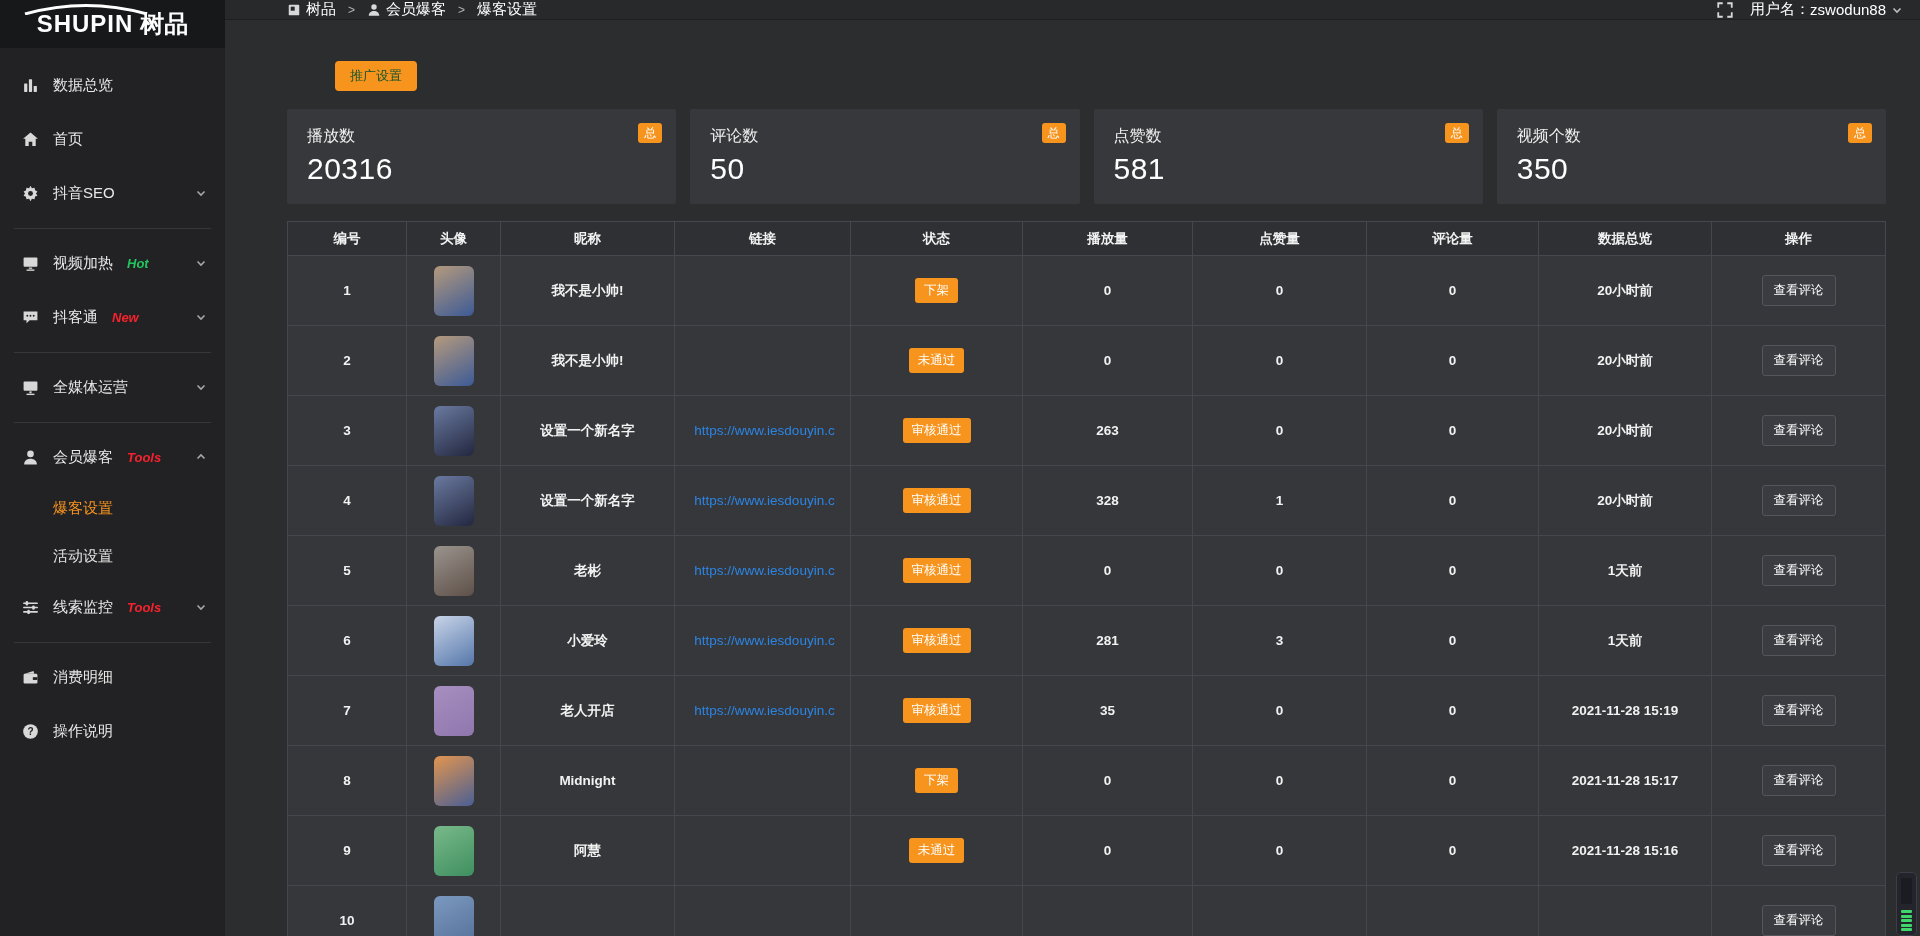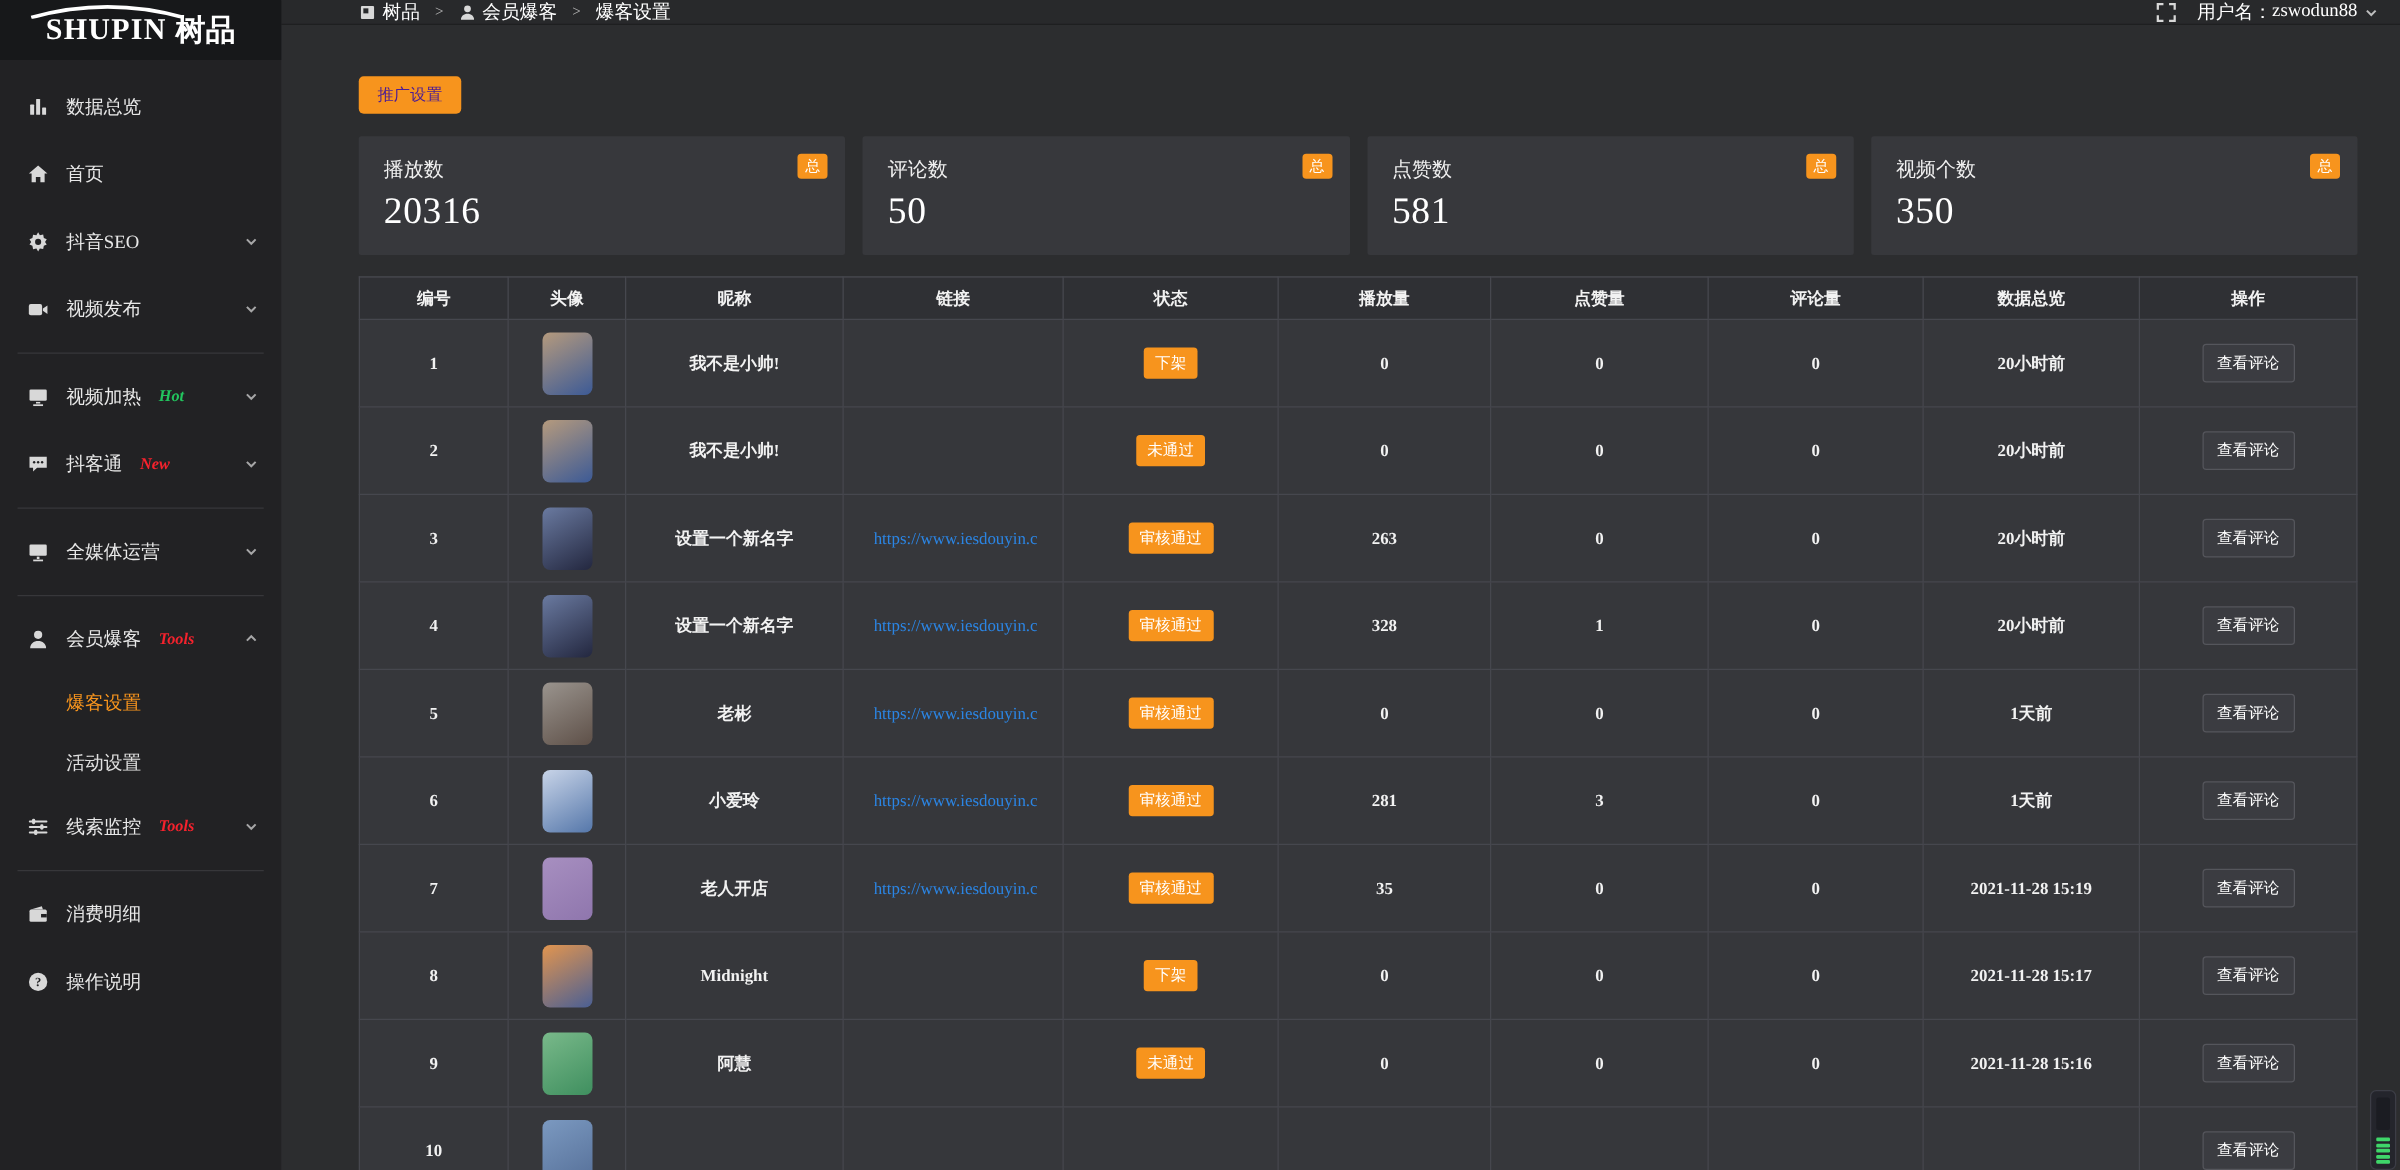--- a/index.html
+++ b/index.html
@@ -1,18 +1,18 @@
 <!DOCTYPE html>
 <html><head>
 <meta charset="utf-8">
 <style>
   * { margin:0; padding:0; box-sizing:border-box; }
   html,body { width:1920px; height:936px; overflow:hidden; background:#2c2d2f;
               font-family:"Liberation Sans","DejaVu Sans",sans-serif; }
-  .app { display:flex; width:1920px; height:776px;font-family:Liberation Serif, serif; }
+  .app { display:flex; width:1920px; height:776px; }
 
   
   .sidebar { width:225px; height:936px; background:#222224; flex:0 0 225px; }
   .logo { height:48px; background:#17181a; display:flex; align-items:center; justify-content:center; position:relative; }
   .logo-arc { position:absolute; top:3px; left:22px; }
   .logo-en { color:#fff; font-size:24px; font-weight:800; letter-spacing:1px; }
   .logo-cn { color:#fff; font-size:24px; font-weight:800; margin-left:7px; }
   .nav { padding-top:10px; }
   .nav-item { height:54px; display:flex; align-items:center; padding:0 18px 0 22px; cursor:pointer; color:#e8e8e8; }
   .nav-icon { width:17px; height:17px; display:inline-flex; margin-right:14px; flex:0 0 17px; }
@@ -33,23 +33,23 @@
   .crumb-icon { width:14px; height:14px; display:inline-flex; margin-right:5px; }
   .crumb-icon svg { width:14px; height:14px; }
   .crumb-sep { color:#b5b5b5; font-size:12px; margin:0 12px; }
   .topbar-spacer { flex:1; }
   .fullscreen-btn { width:18px; height:18px; display:inline-flex; margin-right:16px; cursor:pointer; }
   .user-area { display:flex; align-items:center; color:#fff; font-size:15px; cursor:pointer; }
   .user-chevron { width:12px; height:12px; display:inline-flex; margin-left:5px; opacity:.85; }
 
   .content { flex:1; padding:42px 35px 0 62px; }
 
-  .promo-btn { background:#f7941d; color:#4c1d95; border:none; border-radius:4px;
+  .promo-btn { background:#f7941d; color:#14532d; border:none; border-radius:4px;
                height:30px; padding:0 15px; font-size:13px; cursor:pointer;
-               font-family:inherit; display:inline-block; }
+               font-family:inherit; display:inline-block;margin-left:48px; }
 
   .cards { display:flex; gap:14px; margin-top:18px; }
   .card { flex:1; height:95px; background:#37383c; border-radius:2px; position:relative; padding:17px 20px; }
   .card-label { color:#f0f0f0; font-size:16px; }
   .card-value { color:#fff; font-size:30px; margin-top:5px; letter-spacing:.5px; }
   .card-badge { position:absolute; top:14px; right:14px; background:#f7941d; color:#fff;
                 font-size:12px; padding:4px 6px; border-radius:3px; line-height:1; }
 
   .table-wrap { margin-top:17px; }
   table { width:1598px; border-collapse:collapse; table-layout:fixed; background:#36373b; }
@@ -105,35 +105,20 @@
 
   </div>
         <div class="nav-item">
     <span class="nav-icon">
             <svg viewBox="0 0 16 16" fill="#d8d8d8">
               <path d="M8 .8l1.3 2.2 2.5-.5.5 2.5L14.5 6 13.2 8l1.3 2-2.2.9-.5 2.5-2.5-.5L8 15.2 6.7 13l-2.5.5-.5-2.5L1.5 10 2.8 8 1.5 6l2.2-.9.5-2.5 2.5.5z"></path>
               <circle cx="8" cy="8" r="2.3" fill="#222224"></circle>
             </svg>
           </span>
     <span class="nav-label">抖音SEO</span>
-
-    <span class="nav-chevron">
-            <svg viewBox="0 0 12 12" fill="none" stroke="#c8c8c8" stroke-width="1.6">
-              <path d="M2.5 4.5 6 8l3.5-3.5"></path>
-            </svg>
-          </span>
-  </div>
-        <div class="nav-item">
-    <span class="nav-icon">
-            <svg viewBox="0 0 16 16" fill="#d8d8d8">
-              <rect x="1" y="4" width="10" height="8.4" rx="1.5"></rect>
-              <path d="M11.6 7.3 15 5v6.4l-3.4-2.3z"></path>
-            </svg>
-          </span>
-    <span class="nav-label">视频发布</span>
 
     <span class="nav-chevron">
             <svg viewBox="0 0 12 12" fill="none" stroke="#c8c8c8" stroke-width="1.6">
               <path d="M2.5 4.5 6 8l3.5-3.5"></path>
             </svg>
           </span>
   </div>
         <div class="nav-divider"></div>
         <div class="nav-item">
     <span class="nav-icon">

